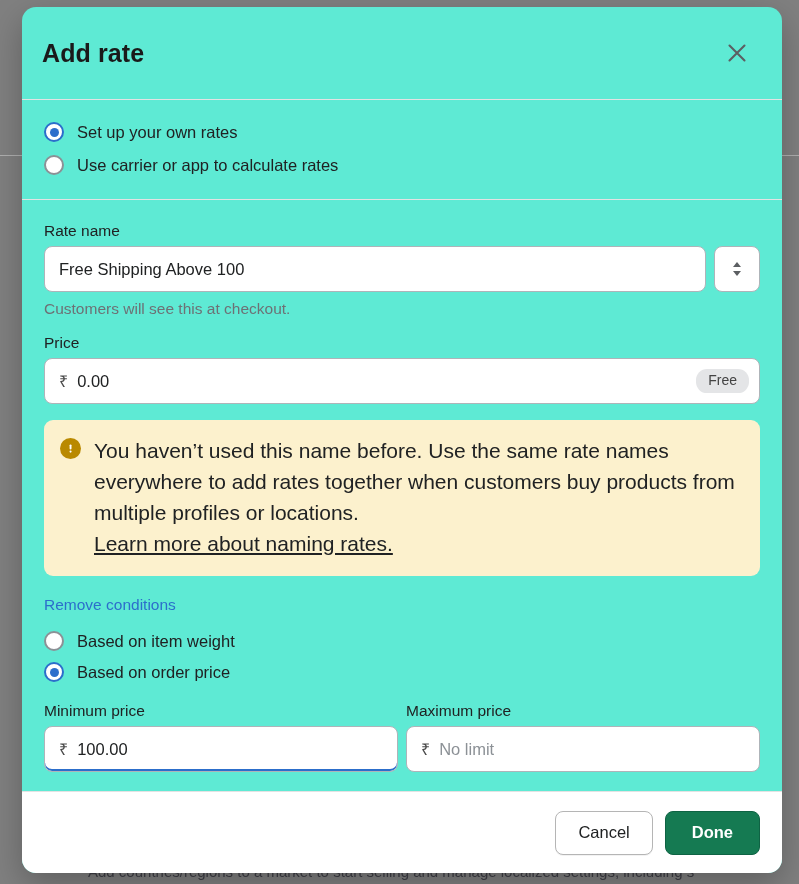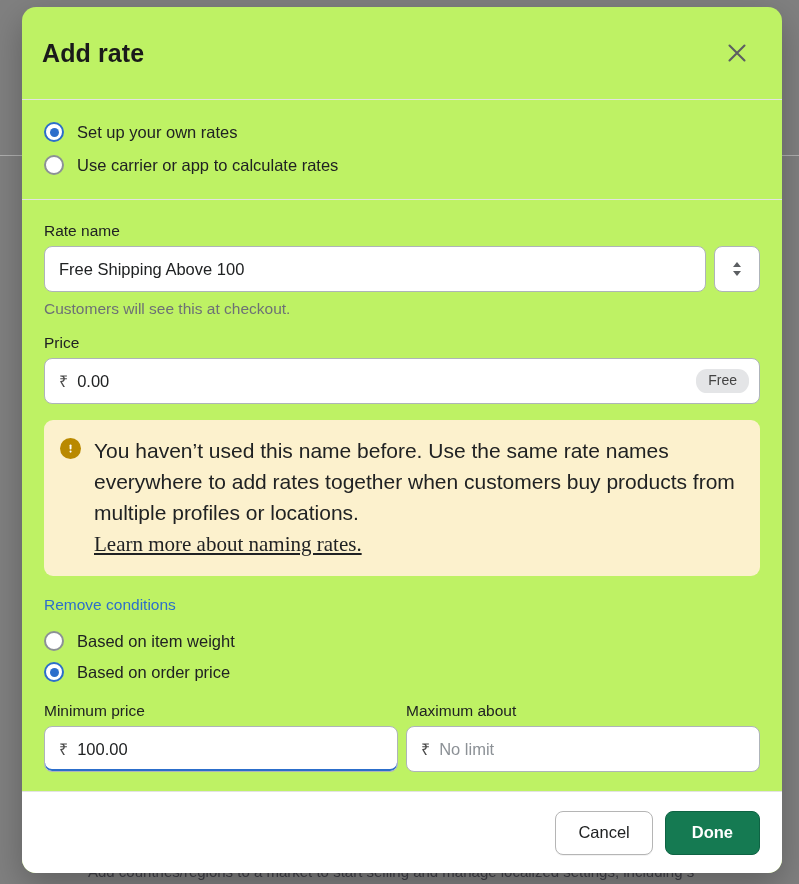--- a/index.html
+++ b/index.html
@@ -34,21 +34,21 @@
     font-size: 15px;
     white-space: nowrap;
     overflow: hidden;
   }
 
   
   #modal {
     position: absolute;
     left: 22px; top: 7px;
     width: 760px; height: 866px;
-    background: #bef264;
+    background: #5eead4;
     border-radius: 14px;
     box-shadow: 0 12px 34px rgba(0,0,0,.26);
     display: flex;
     flex-direction: column;
     overflow: hidden;
   }
 
   
   .modal-header {
     height: 93px;
@@ -207,21 +207,20 @@
   }
   .banner-text {
     font-size: 21px;
     line-height: 1.47;
     color: #202223;
   }
   .banner-link {
     color: #202223;
     text-decoration: underline;
     cursor: pointer;
-    font-family: Liberation Serif, serif;
   }
 
   
   .link-plain {
     display: inline-block;
     margin-top: 20px;
     font-size: 15.5px;
     color: #2c6ecb;
     cursor: pointer;
   }
@@ -364,21 +363,21 @@
 
       <div class="minmax">
         <div>
           <div class="field-label">Minimum price</div>
           <div class="text-input focused">
             <span class="currency">₹</span>
             <span class="value">100.00</span>
           </div>
         </div>
         <div>
-          <div class="field-label">Maximum about</div>
+          <div class="field-label">Maximum price</div>
           <div class="text-input">
             <span class="currency">₹</span>
             <span class="placeholder">No limit</span>
           </div>
         </div>
       </div>
 
     </div>
   </div>
 

